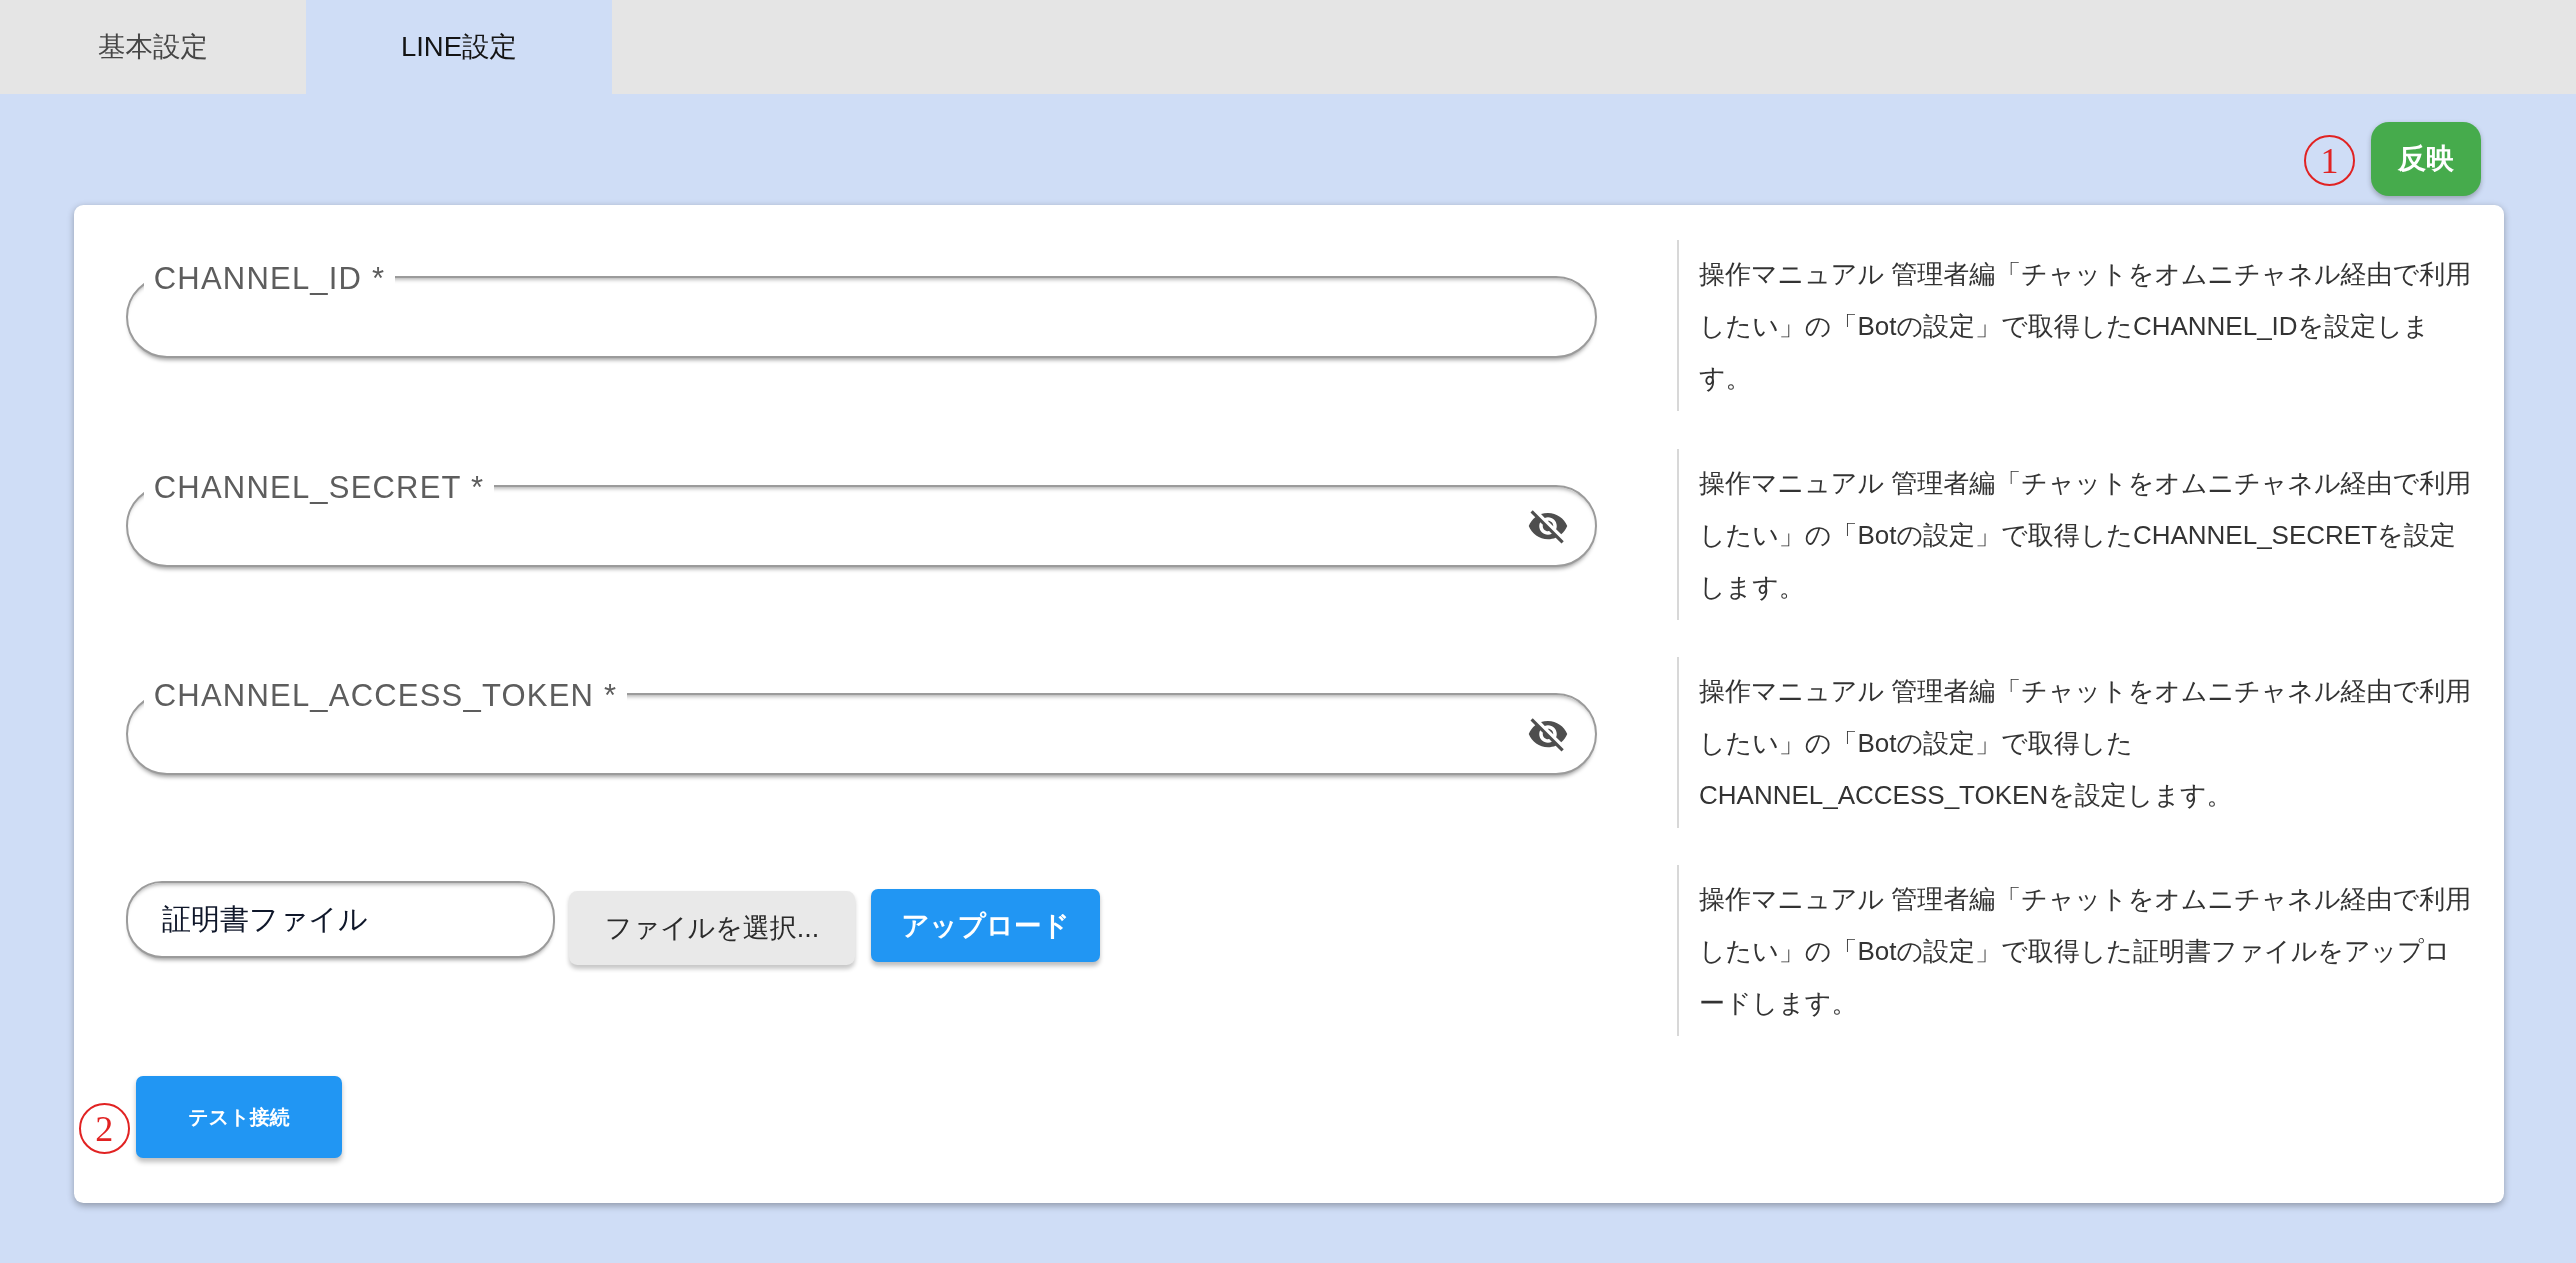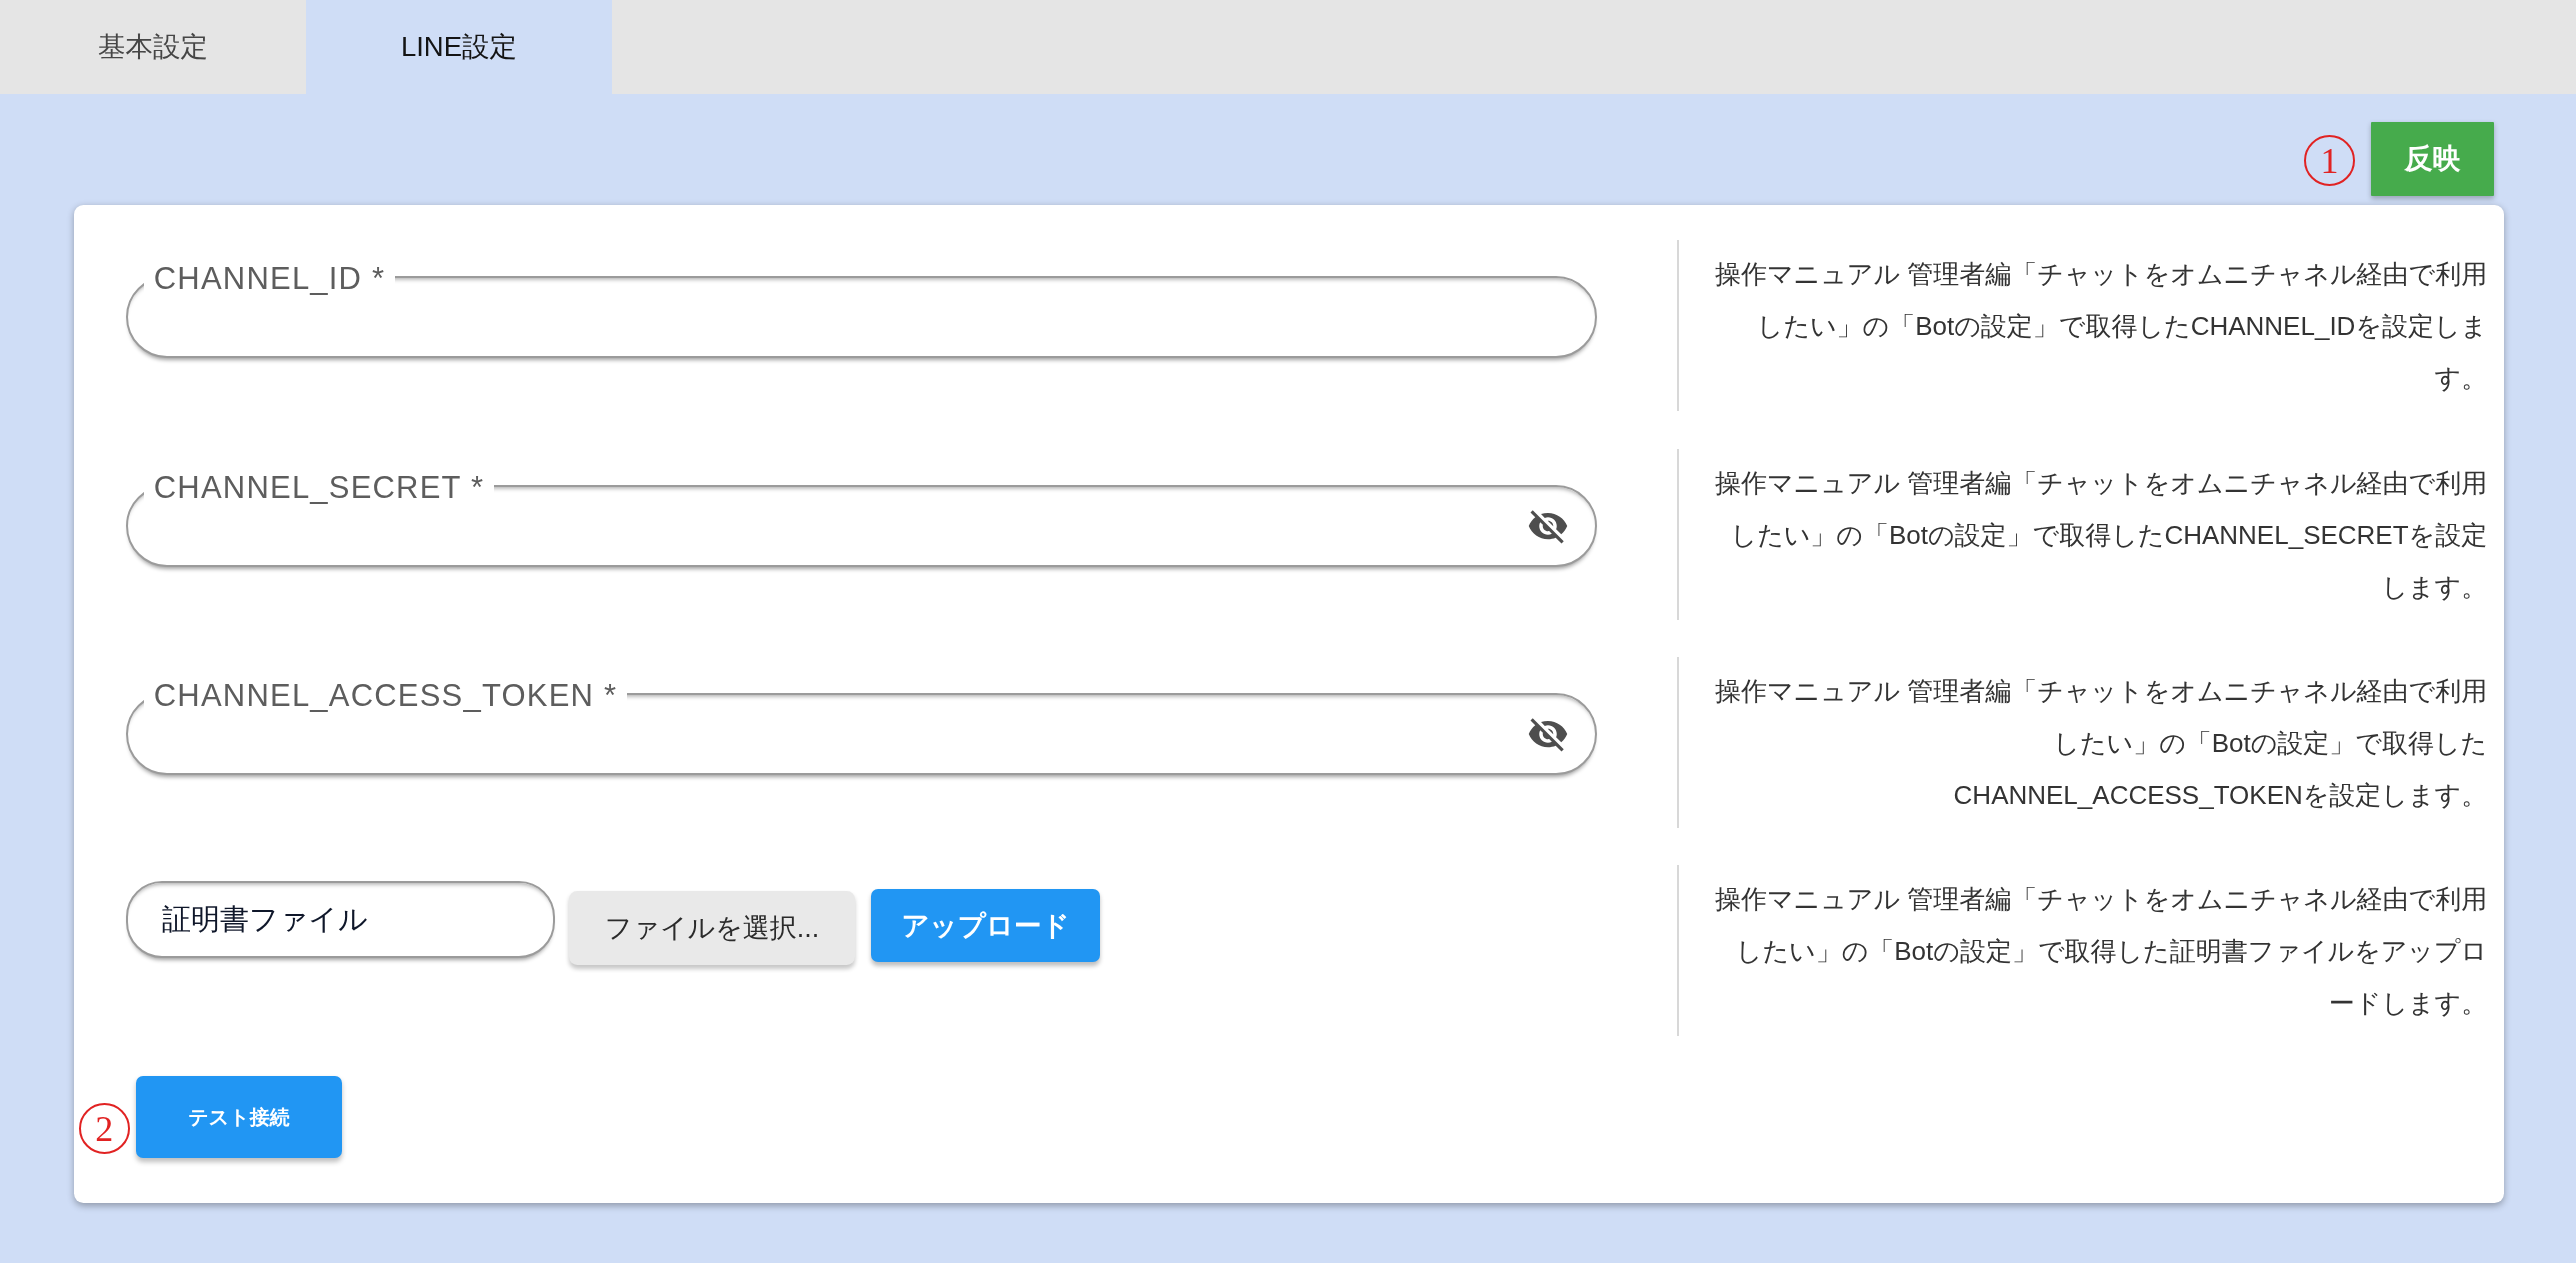--- a/index.html
+++ b/index.html
@@ -47,23 +47,23 @@
   .btn {
     border: none;
     cursor: pointer;
     font-family: inherit;
     display: flex; align-items: center; justify-content: center;
   }
 
   .apply-btn {
     position: absolute;
     left: 2371px; top: 28px;
-    width: 123px; height: 74px;
+    width: 110px; height: 74px;
     background: #46ab4c;
-    border-radius: 1px;
+    border-radius: 18px;
     color: #ffffff;
     font-size: 28px; font-weight: bold;
     box-shadow: 0 2.9px 5.3px rgba(0,0,0,0.25);
   }
 
   
   .annotation {
     position: absolute;
     width: 47px; height: 47px;
     border: 2.9px solid #e12222;
@@ -183,22 +183,22 @@
     font-size: 20px; font-weight: bold;
     box-shadow: 0 3.5px 5.3px rgba(0,0,0,0.25);
   }
 
   
   .help {
     position: absolute;
     left: 1603px;
     width: 779px; height: 171px;
     border-left: 2.9px solid #d8d8d8;
-    padding-left: 36px;
-    display: flex; align-items: center; text-align: right;
+    padding-left: 20px;
+    display: flex; align-items: center;
   }
   .help-1 { top: 35px; }
   .help-2 { top: 244px; }
   .help-3 { top: 452px; }
   .help-4 { top: 660px; }
   .help p {
     margin: 0;
     font-size: 26px;
     line-height: 52px;
     color: #333333;

